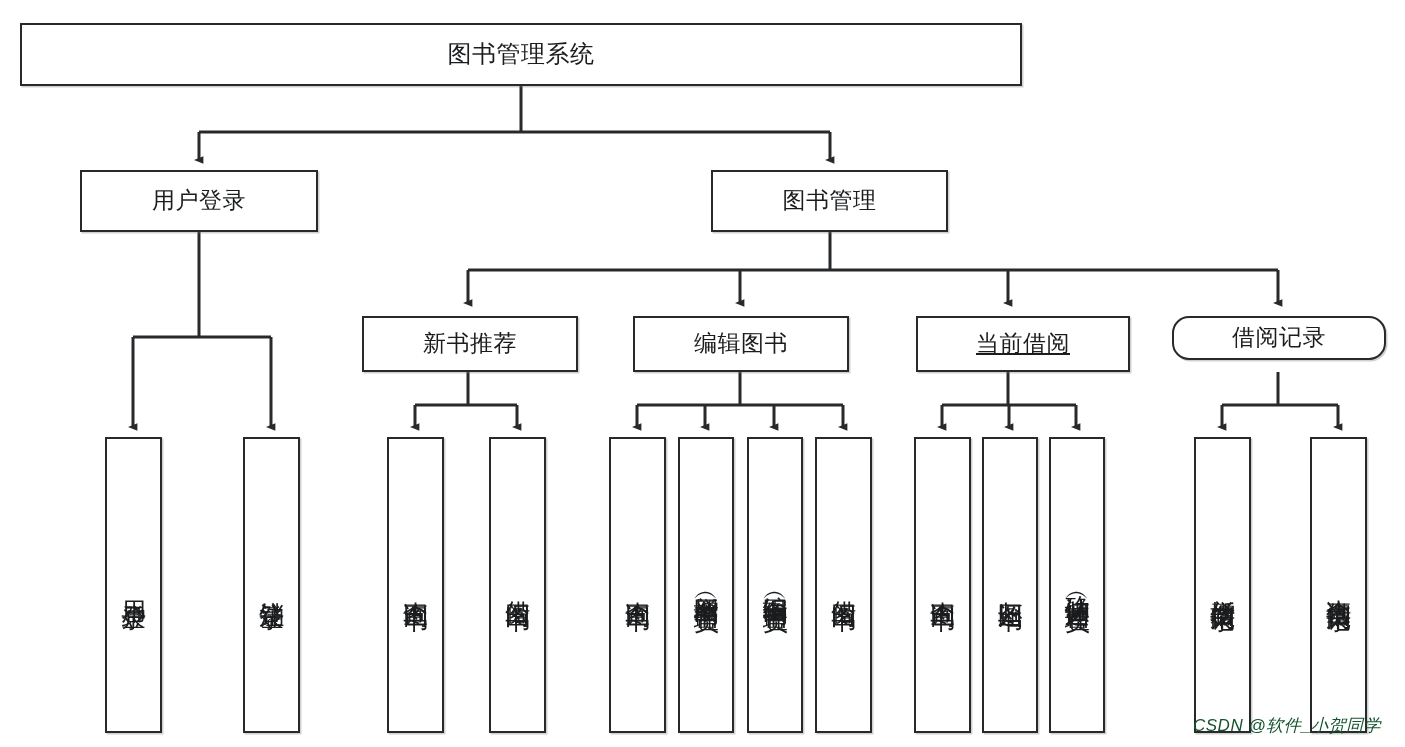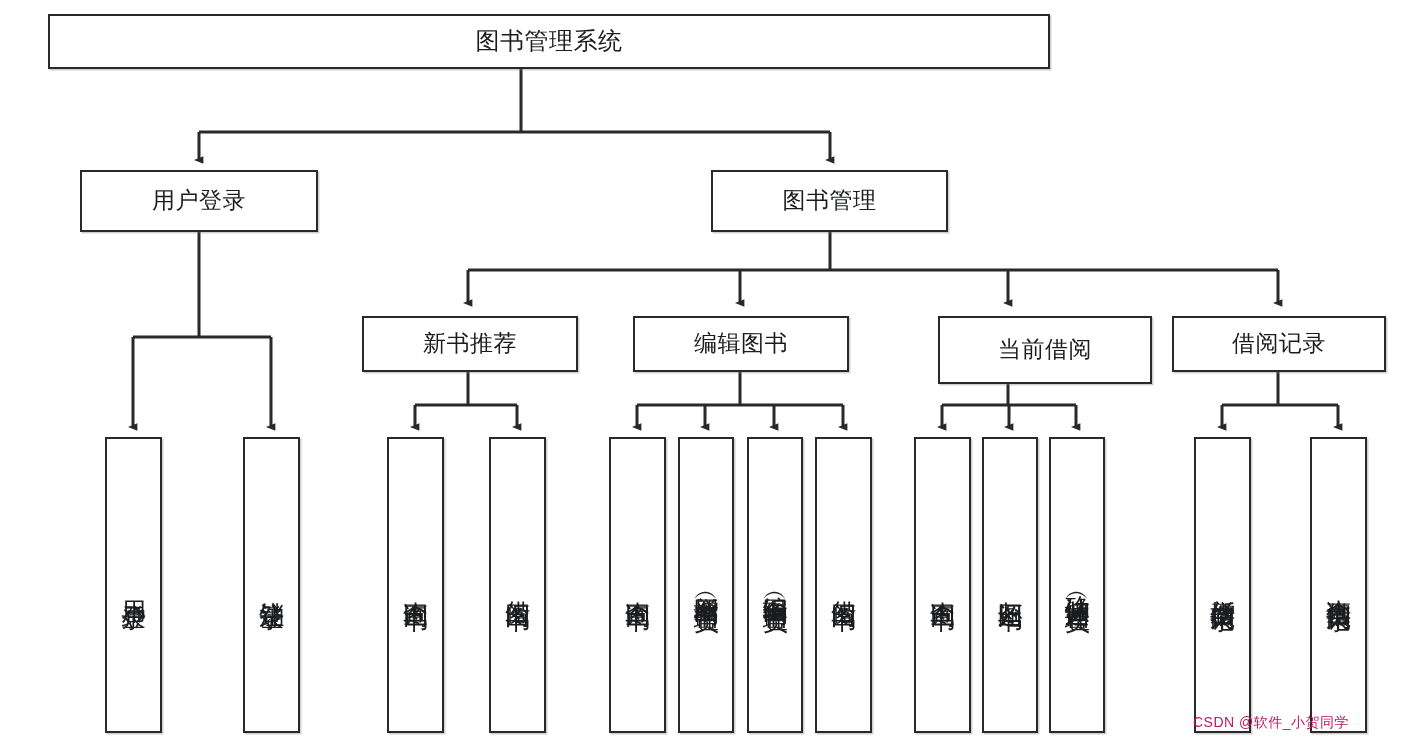--- a/index.html
+++ b/index.html
@@ -52,25 +52,26 @@
     letter-spacing: 2px;
     padding: 6px 0;
   }
   .node.vert .vtext {
     writing-mode: vertical-rl;
     text-orientation: upright;
     white-space: nowrap;
   }
   .watermark {
     position: absolute;
-    color: #be185d;
-    font-size: 14px;
+    color: #14532d;
+    font-size: 17px;
     letter-spacing: 0.5px;
     white-space: nowrap;
     user-select: none;
+    font-style: italic;
   }
 </style>
 </head>
 <body>
 
 <div id="canvas">
 
   <svg class="edges" viewBox="0 0 1405 747" xmlns="http://www.w3.org/2000/svg">
     <defs>
       <marker id="arrow" markerWidth="11" markerHeight="11" refX="4.2" refY="5" orient="auto" markerUnits="userSpaceOnUse">
@@ -114,41 +115,41 @@
       <path d="M 1009 405 L 1009 427" marker-end="url(#arrow)"></path>
       <path d="M 1076 405 L 1076 427" marker-end="url(#arrow)"></path>
 
       <path d="M 1278 372 L 1278 405"></path>
       <path d="M 1222 405 L 1338 405"></path>
       <path d="M 1222 405 L 1222 427" marker-end="url(#arrow)"></path>
       <path d="M 1338 405 L 1338 427" marker-end="url(#arrow)"></path>
     </g>
   </svg>
 
-  <div class="node horiz root" style="left:20px; top:14px; width:1002px; height:55px;margin-left:28px;">
+  <div class="node horiz root" style="left:20px; top:23px; width:1002px; height:63px;">
     <span>图书管理系统</span>
   </div>
 
   <div class="node horiz" style="left:80px; top:170px; width:238px; height:62px;">
     <span>用户登录</span>
   </div>
   <div class="node horiz" style="left:711px; top:170px; width:237px; height:62px;text-align:center;">
     <span>图书管理</span>
   </div>
 
   <div class="node horiz" style="left:362px; top:316px; width:216px; height:56px;text-align:right;">
     <span>新书推荐</span>
   </div>
   <div class="node horiz" style="left:633px; top:316px; width:216px; height:56px;">
     <span>编辑图书</span>
   </div>
-  <div class="node horiz" style="left:938px; top:316px; width:214px; height:68px;">
+  <div class="node horiz" style="left:916px; top:316px; width:214px; height:56px;text-decoration:underline;">
     <span>当前借阅</span>
   </div>
-  <div class="node horiz" style="left:1172px; top:316px; width:214px; height:56px;">
+  <div class="node horiz" style="left:1172px; top:316px; width:214px; height:44px;border-radius:17px;">
     <span>借阅记录</span>
   </div>
 
   <div class="node vert" style="left:105px; top:437px; width:57px; height:296px;">
     <span class="vtext">用户登录</span>
   </div>
   <div class="node vert" style="left:243px; top:437px; width:57px; height:296px;">
     <span class="vtext">注销登录</span>
   </div>
 

